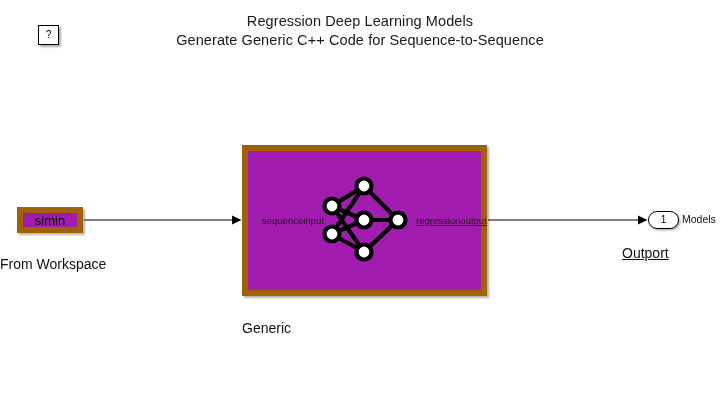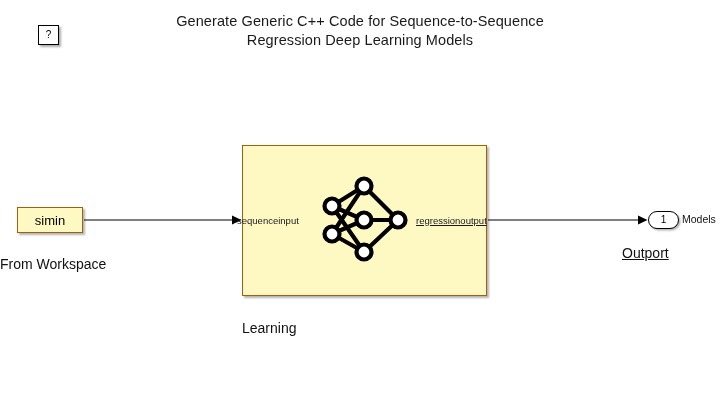--- a/index.html
+++ b/index.html
@@ -49,22 +49,22 @@
     font-size: 14.5px;
     color: #1a1a1a;
     line-height: 19px;
     letter-spacing: 0.1px;
   }
   #model-title .tline { display: block; }
 
   
   .sl-block {
     position: absolute;
-    background: #fef9c3;
-    border: 1px solid #a16207;
+    background: #a21caf;
+    border: 6px solid #a16207;
     box-sizing: border-box;
     box-shadow: 2px 2px 2px rgba(0,0,0,0.30);
   }
   .sl-block-label {
     position: absolute;
     text-align: left;
     font-size: 14px;
     color: #111111;
     white-space: nowrap;
     line-height: 12px;
@@ -105,21 +105,21 @@
     width: 245px;
   }
   .port-label {
     position: absolute;
     font-size: 9.5px;
     color: #1a1a1a;
     white-space: nowrap;
     line-height: 1;
     top: 216px;
   }
-  #port-in-label  { left: 237px; }
+  #port-in-label  { left: 262px; }
   #port-out-label { left: 416px; text-decoration: underline; }
 
   
   #nn-icon {
     position: absolute;
     left: 318px;
     top: 176px;
     width: 94px;
     height: 88px;
   }
@@ -186,22 +186,22 @@
 </head>
 <body>
 
 <div id="canvas">
 
   <div id="help-block">
     <span>?</span>
   </div>
 
   <div id="model-title">
+    <span class="tline">Regression Deep Learning Models</span>
     <span class="tline">Generate Generic C++ Code for Sequence-to-Sequence</span>
-    <span class="tline">Regression Deep Learning Models</span>
   </div>
 
   <svg id="wires" viewBox="0 0 720 407" xmlns="http://www.w3.org/2000/svg">
 
     <line x1="84" y1="220" x2="233" y2="220" stroke="#000000" stroke-width="1.2"></line>
     <polygon points="232,215.5 241.5,220 232,224.5" fill="#000000"></polygon>
 
     <line x1="488" y1="220" x2="639" y2="220" stroke="#000000" stroke-width="1.2"></line>
     <polygon points="638,215.5 647.5,220 638,224.5" fill="#000000"></polygon>
   </svg>
@@ -234,21 +234,21 @@
     <g fill="#ffffff" stroke="#000000" stroke-width="4.2">
       <circle cx="14" cy="30" r="7.5"></circle>
       <circle cx="14" cy="58" r="7.5"></circle>
       <circle cx="46" cy="10" r="7.5"></circle>
       <circle cx="46" cy="44" r="7.5"></circle>
       <circle cx="46" cy="76" r="7.5"></circle>
       <circle cx="80" cy="44" r="7.5"></circle>
     </g>
   </svg>
 
-  <div id="predict-label" class="sl-block-label">Learning</div>
+  <div id="predict-label" class="sl-block-label">Generic</div>
 
   <div id="outport-block">
     <span id="outport-number">1</span>
   </div>
   <span id="outport-signal-name">Models</span>
   <div id="outport-label" class="sl-block-label">Outport</div>
 
 
 </div>
 

